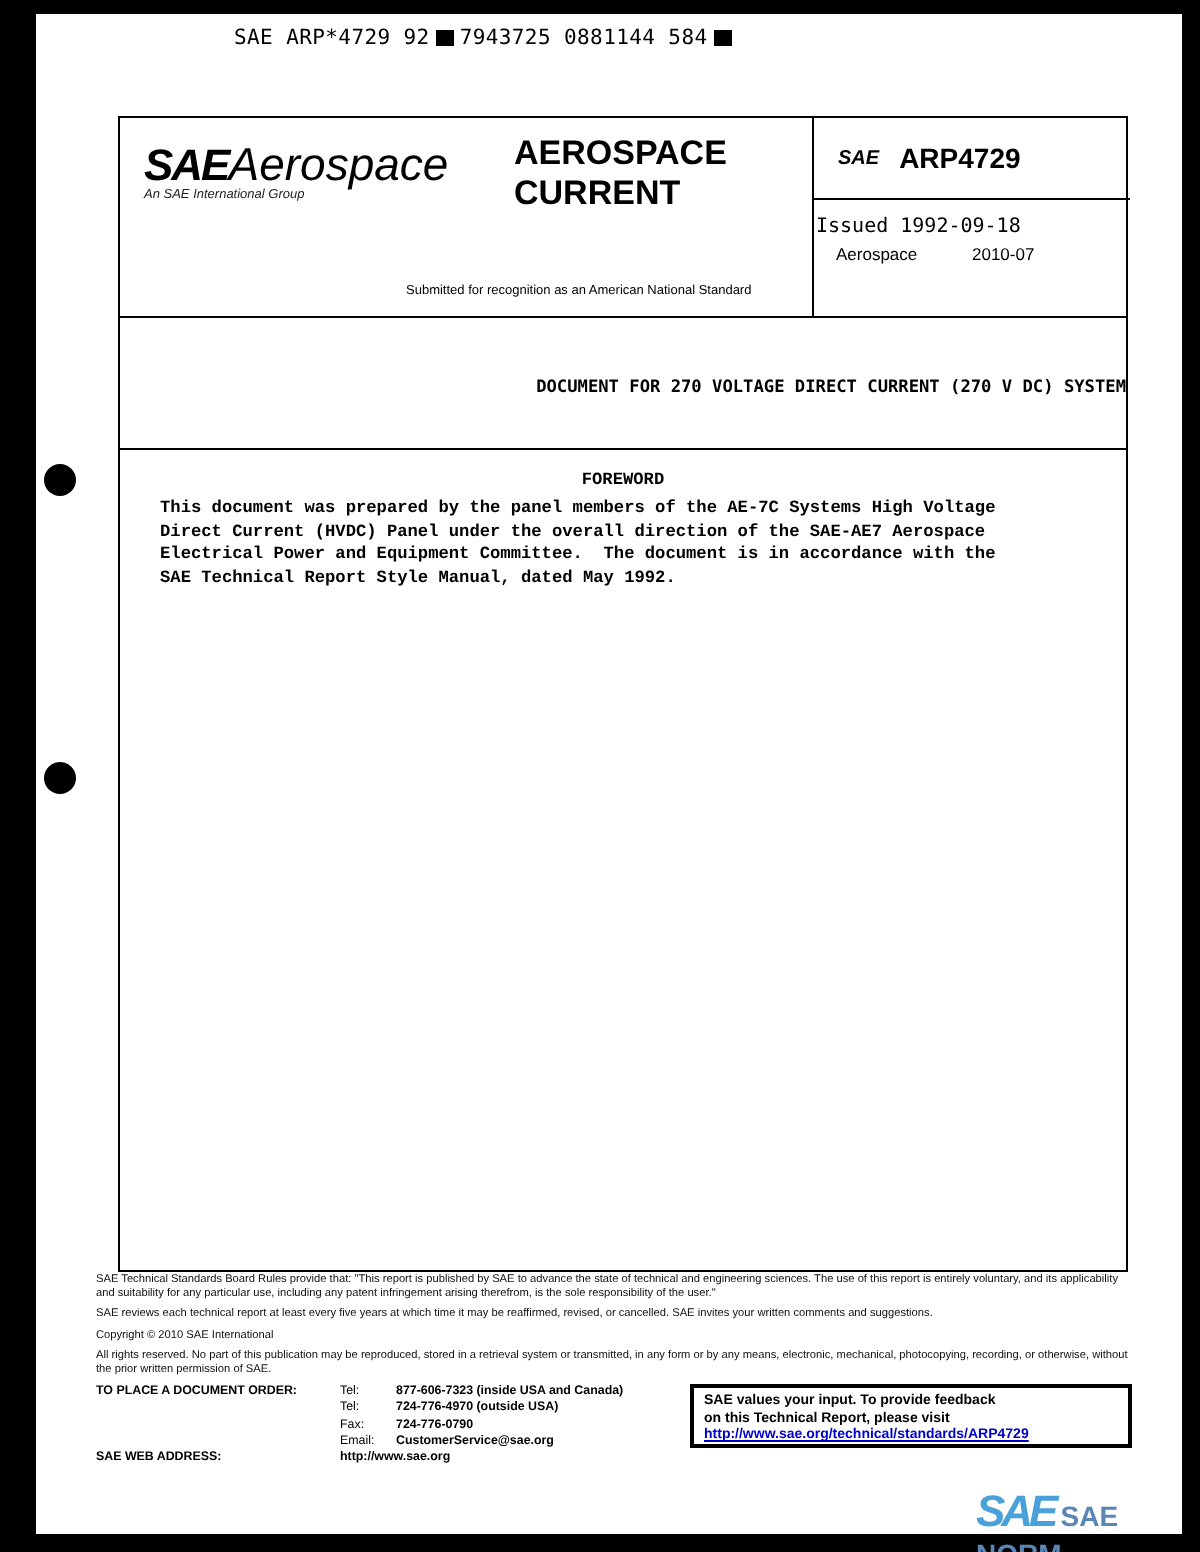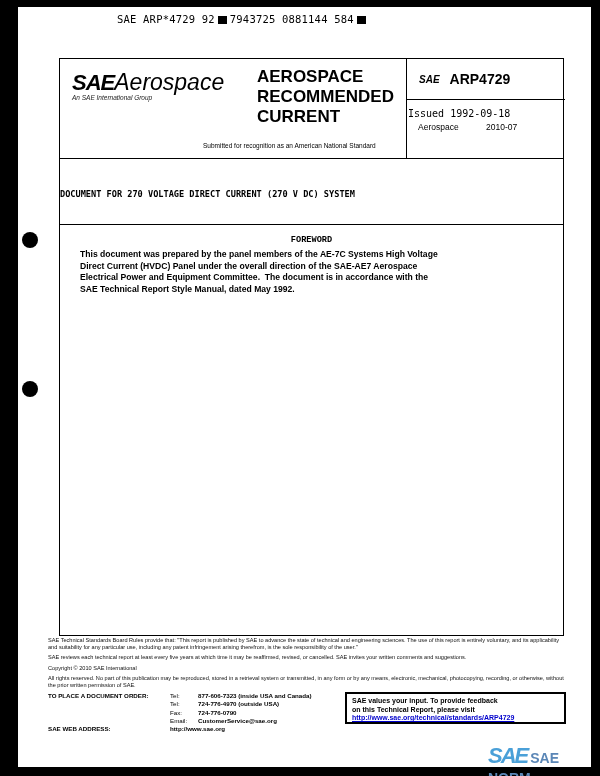--- a/index.html
+++ b/index.html
@@ -22,25 +22,25 @@
   .doc-type { position:absolute; left:197px; top:8px; font-weight:bold; font-size:17px; line-height:20px; }
   .submitted { position:absolute; left:143px; top:83px; font-size:6.5px; white-space:nowrap; }
   .right-cell { position:absolute; left:346px; top:0; width:158px; height:99px; border-left:1.5px solid #000; }
   .right-cell .top { height:41px; border-bottom:1.5px solid #000; display:flex; align-items:center; padding-left:12px; box-sizing:border-box; }
   .right-cell .top .s { font-weight:bold; font-style:italic; font-size:10px; margin-right:10px; }
   .right-cell .top .n { font-weight:bold; font-size:14px; }
   .issued { position:absolute; left:1px; top:49px; font-family:"DejaVu Sans Mono", monospace; font-size:10px; }
   .reaff { position:absolute; left:11px; top:63px; font-size:8.5px; width:140px; }
   .reaff span.v { position:absolute; left:68px; }
 
-  .title-row { position:absolute; left:0; top:99px; width:100%; height:66px; border-bottom:1.5px solid #000; text-align:left; }
+  .title-row { position:absolute; left:0; top:99px; width:100%; height:66px; border-bottom:1.5px solid #000; text-align:right; }
   .title-row .t { display:block; margin-top:31px; font-family:"DejaVu Sans Mono", monospace; font-weight:bold; font-size:8.6px; }
 
   .foreword-h { position:absolute; left:0; top:176px; width:100%; text-align:center; font-family:Liberation Mono, monospace; font-weight:bold; font-size:8.6px; }
-  .foreword-p { position:absolute; left:20px; top:190px; width:470px; font-family:Liberation Sans, sans-serif; font-weight:bold; font-size:8.6px; line-height:11.5px; white-space:pre; }
+  .foreword-p { position:absolute; left:20px; top:190px; width:470px; font-family:Liberation Mono, monospace; font-weight:bold; font-size:8.6px; line-height:11.5px; white-space:pre; }
 
   .footer { position:absolute; left:48px; top:637px; width:520px; font-size:5.6px; line-height:7.2px; color:#111; }
   .footer p { margin:0 0 3px 0; }
   .order { position:absolute; left:48px; top:692px; font-size:6.2px; font-weight:bold; }
   .order-grid { position:absolute; left:170px; top:692px; font-size:6.2px; font-weight:bold; line-height:8.3px; }
   .order-grid .row { display:flex; }
   .order-grid .lbl { width:28px; font-weight:normal; }
   .web { position:absolute; left:48px; top:725px; font-size:6.2px; font-weight:bold; }
   .feedback { position:absolute; left:345px; top:692px; width:221px; height:32px; border:2px solid #000; box-sizing:border-box; padding:3px 5px; font-size:7px; font-weight:bold; line-height:8.5px; }
   .feedback a { color:#0000cc; text-decoration:underline; }
@@ -61,21 +61,20 @@
 <div class="id-line"><span>SAE ARP*4729 92</span><span class="blk"></span><span>7943725 0881144 584</span><span class="blk"></span></div>
 
 <div class="main-box">
   <div class="hdr">
     <div class="logo">
       <div><span class="sae">SAE</span><span class="aero">Aerospace</span></div>
       <div class="sub">An SAE International Group</div>
     </div>
     <div class="doc-type">
       <div>AEROSPACE</div>
-      <div>RECOMMENDED</div>
       <div>CURRENT</div>
     </div>
     <div class="submitted">Submitted for recognition as an American National Standard</div>
     <div class="right-cell">
       <div class="top">
         <span class="s">SAE</span>
         <span class="n">ARP4729</span>
       </div>
       <div class="issued">Issued  1992-09-18</div>
       <div class="reaff">

